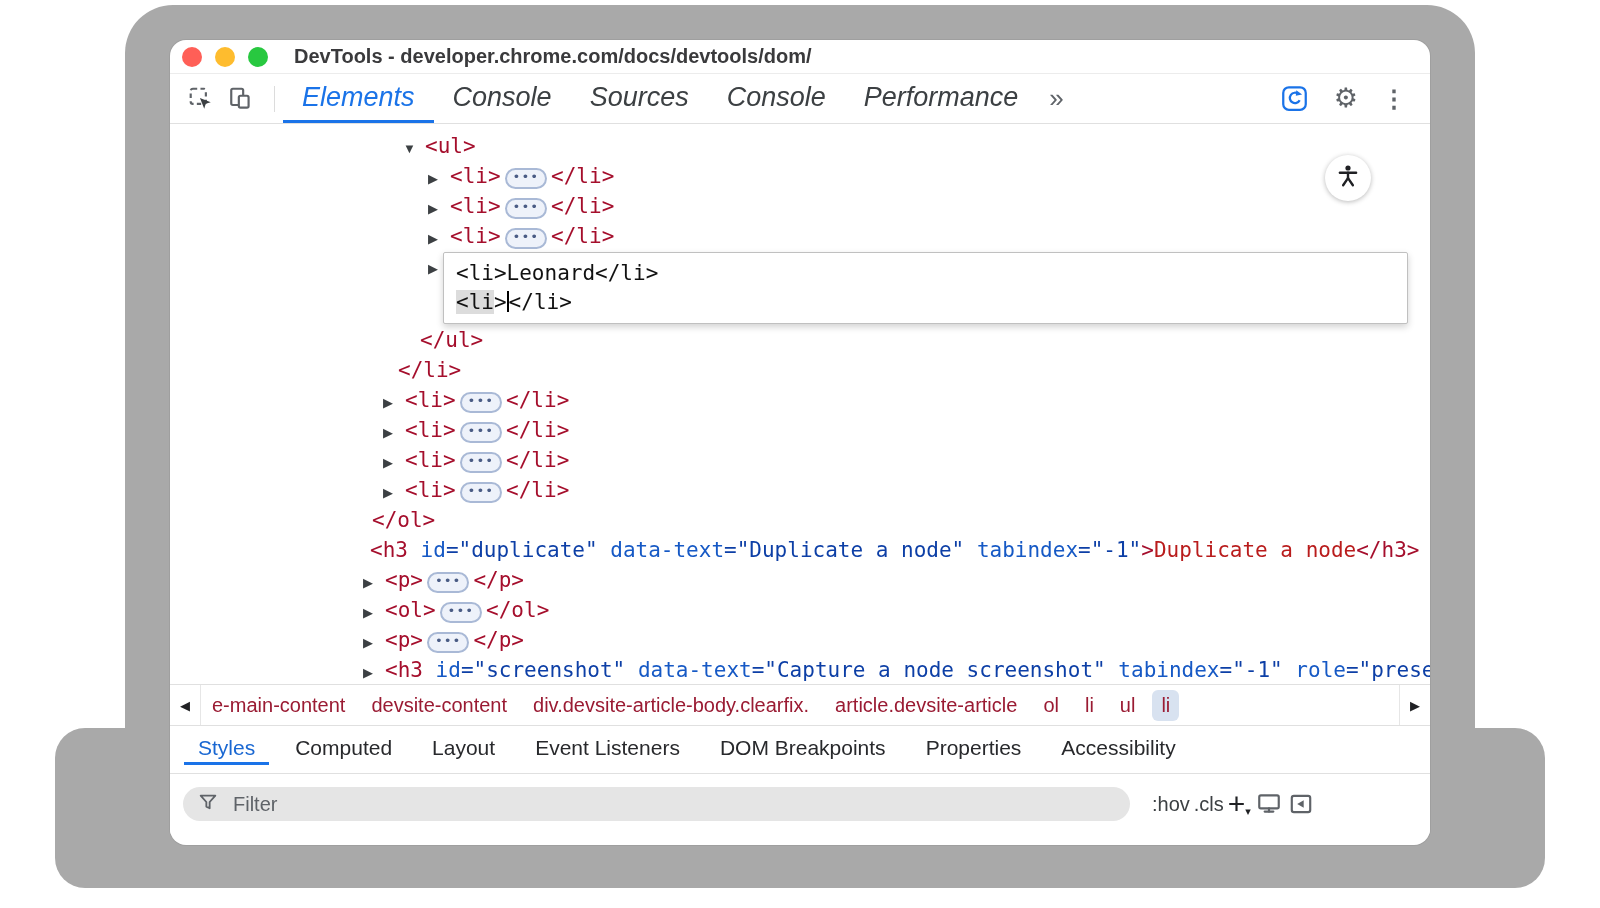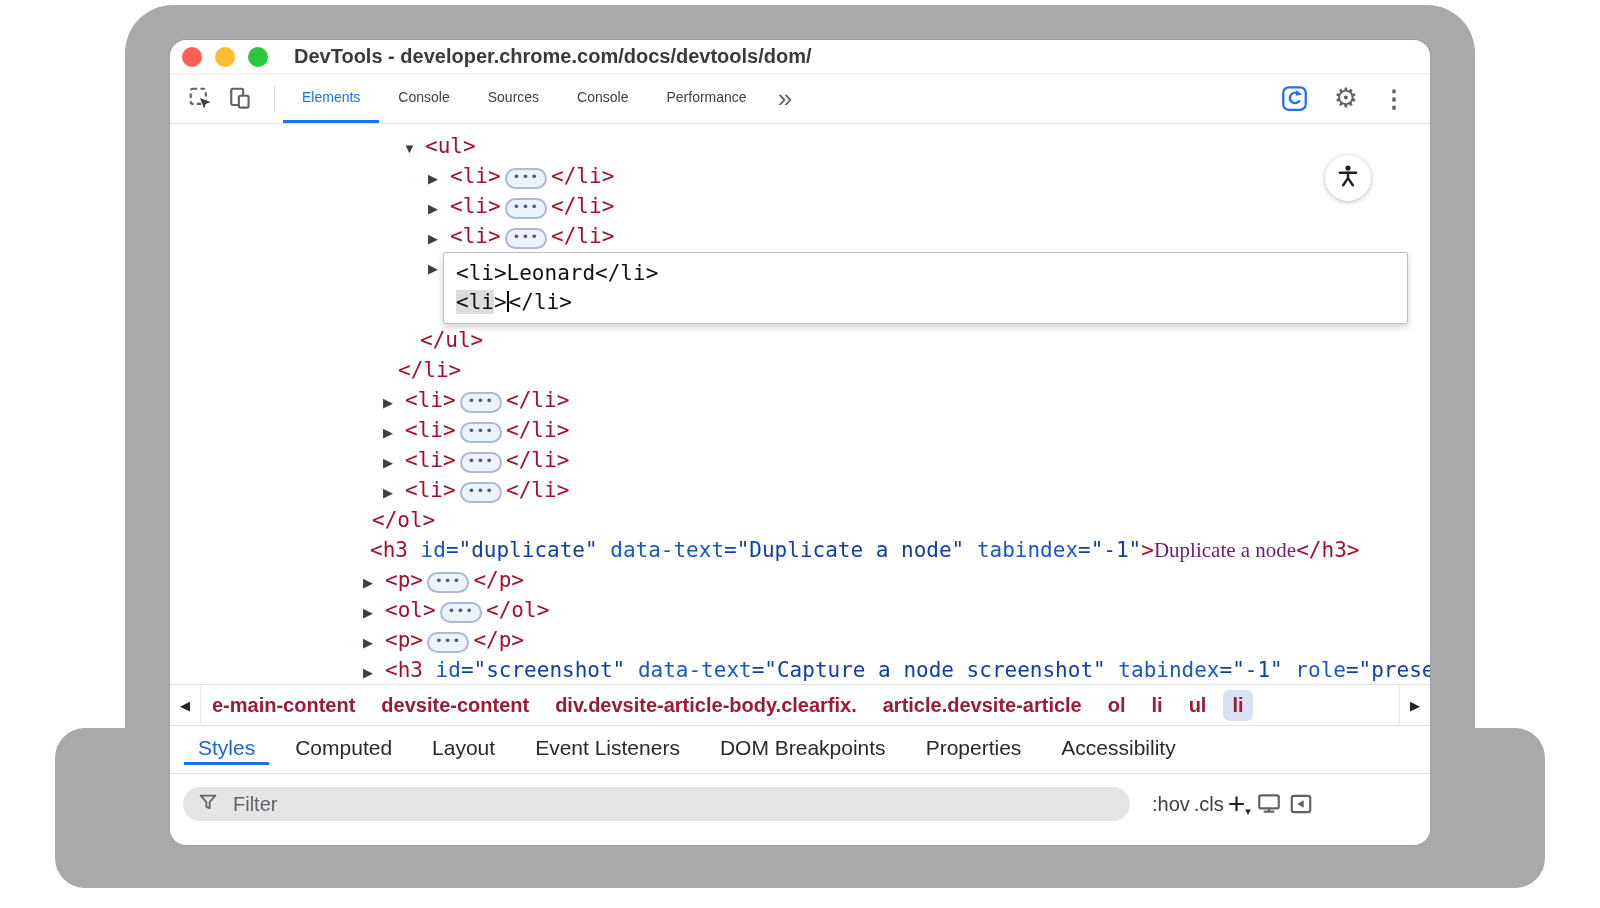--- a/index.html
+++ b/index.html
@@ -16,57 +16,57 @@
   .light{width:20px;height:20px;border-radius:50%;}
   .light.red{background:#ff5f57;}.light.yellow{background:#febc2e;}.light.green{background:#28c840;}
   .title{margin-left:26px;font-size:20px;font-weight:bold;color:#3a3a3c;}
 
   
   .toolbar{height:50px;border-bottom:1px solid #e0e0e0;display:flex;align-items:stretch;box-sizing:border-box;}
   .tb-left{display:flex;align-items:center;gap:10px;padding-left:16px;}
   .tb-icon{display:inline-flex;align-items:center;justify-content:center;width:30px;height:30px;}
   .tb-sep{width:1px;height:26px;background:#dcdcdc;margin:0 8px;align-self:center;}
   .tb-tabs{display:flex;align-items:stretch;}
-  .tab{display:flex;align-items:center;padding:0 19px;font-size:14px;color:#3c4043;
-       border-bottom:3px solid transparent;box-sizing:border-box;cursor:default;}
+  .tab{display:flex;align-items:center;padding:0 19px;font-size:27px;color:#3c4043;
+       border-bottom:3px solid transparent;box-sizing:border-box;cursor:default;font-style:italic;}
   .tab.active{color:#1a73e8;border-bottom-color:#1a73e8;}
   .tab-overflow{display:flex;align-items:center;font-size:26px;color:#5f6368;padding:0 12px;}
   .tb-right{margin-left:auto;display:flex;align-items:center;gap:24px;padding-right:24px;}
   .gear{font-size:27px;color:#5f6368;line-height:1;}
   .kebab{font-size:24px;color:#5f6368;font-weight:bold;line-height:1;}
 
   
   .dom-area{height:560px;position:relative;overflow:hidden;box-sizing:border-box;padding-top:7px;
             font-family:"DejaVu Sans Mono",monospace;font-size:21px;white-space:nowrap;background:#fff;}
   .dom-row{height:30px;line-height:30px;}
   .dom-row.edit-row{height:74px;position:relative;}
   .arrow{display:inline-block;width:22px;font-size:13px;color:#3c4043;font-family:"Liberation Sans",sans-serif;}
   .tk-tag{color:#a50e2c;}
-  .tk-text{color:#701a75;font-family:Liberation Serif, serif;}
+  .tk-text{color:#b91c1c;}
   .attr-name{color:#1659c5;}
   .attr-value{color:#0d3fa6;}
   .ellipsis-pill{display:inline-block;vertical-align:2px;margin:0 4px;padding:0 6px;height:17px;line-height:14px;
                  font-size:13px;letter-spacing:1px;color:#4a5c85;background:#eef2fa;border:2px solid #a9b9d6;border-radius:11px;}
   .edit-box{position:absolute;left:273px;top:1px;width:965px;height:72px;background:#fff;border:1px solid #c0c0c0;
             border-radius:2px;box-shadow:0 3px 7px rgba(0,0,0,0.18);padding:6px 12px;box-sizing:border-box;z-index:3;}
   .edit-line{height:29px;line-height:29px;color:#111;}
   .edit-sel{background:#dcdcdc;}
   .caret{display:inline-block;width:2px;height:21px;background:#000;vertical-align:-3px;animation:blink 1.1s steps(1) infinite;}
   @keyframes blink{50%{opacity:0;}}
   .a11y-btn{position:absolute;left:1155px;top:31px;width:46px;height:46px;border-radius:50%;background:#fff;
             box-shadow:0 1px 5px rgba(0,0,0,0.28);display:flex;align-items:center;justify-content:center;z-index:4;}
 
   
   .crumbbar{height:42px;border-top:1px solid #e0e0e0;border-bottom:1px solid #e0e0e0;display:flex;align-items:stretch;
             box-sizing:border-box;font-size:20px;color:#9a1b33;background:#fff;}
   .crumb-nav{width:30px;display:flex;align-items:center;justify-content:center;font-size:13px;color:#202124;flex:0 0 auto;}
   .crumb-nav.left{border-right:1px solid #e6e6e6;}
   .crumb-nav.right{border-left:1px solid #e6e6e6;}
   .crumbs{flex:1;display:flex;align-items:center;overflow:hidden;padding-left:2px;}
-  .crumb{padding:4px 9px;margin-right:8px;white-space:nowrap;font-weight:bold;}
+  .crumb{padding:4px 9px;margin-right:8px;white-space:nowrap;}
   .crumb.selected{background:#d8e2f0;border-radius:6px;}
 
   
   .panel-tabs{height:48px;border-bottom:1px solid #e0e0e0;display:flex;align-items:stretch;box-sizing:border-box;
               padding-left:8px;font-size:21px;color:#28292c;background:#fff;}
   .ptab{display:flex;align-items:center;padding:0 14px;margin:8px 6px;border-bottom:3px solid transparent;box-sizing:border-box;}
   .ptab.active{color:#1967d2;border-bottom-color:#1a73e8;}
 
   
   .filterbar{height:60px;display:flex;align-items:center;padding:0 20px 0 13px;box-sizing:border-box;background:#fff;}

